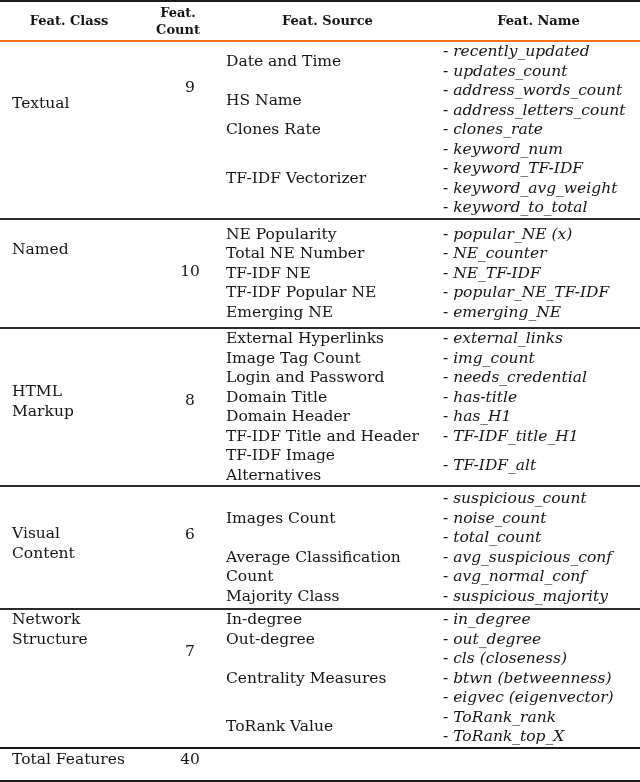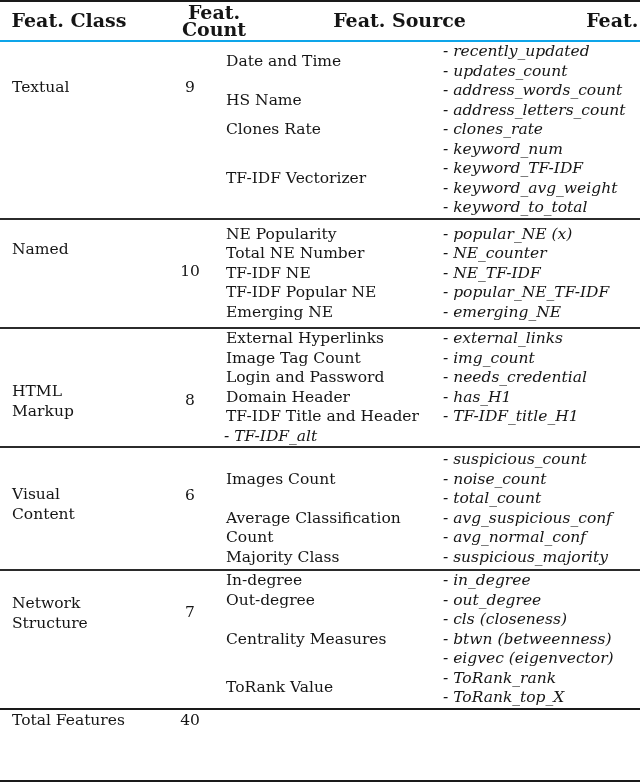--- a/index.html
+++ b/index.html
@@ -14,46 +14,45 @@
     font-size: 15.5px;
     line-height: 19.5px;
     background: #ffffff;
     overflow: hidden;
   }
   .thead {
     display: grid;
     grid-template-columns: 138px 80px 219px 203px;
     height: 38px;
     align-items: center;
-    border-bottom: 2px solid #0ea5e9;
+    border-bottom: 2px solid #f97316;
     font-weight: bold;
-    font-size: 19px;
+    font-size: 13px;
     text-align: center;
-    gap: 36px;
   }
   .thead .h-count { line-height: 17px; }
   .section {
     display: grid;
     grid-template-columns: 138px 80px 422px;
     align-items: start;
   }
   .section + .section { border-top: 2px solid #2b2b2b; }
   .tline { white-space: nowrap; }
   .cell-class { padding-left: 12px; box-sizing: border-box; }
   .cell-count { text-align: center; padding-left: 24px; box-sizing: border-box; }
   
-  .section[data-idx="0"] .cell-class { padding-top: 36px; }
+  .section[data-idx="0"] .cell-class { padding-top: 52px; }
   .section[data-idx="0"] .cell-count { padding-top: 36px; }
   .section[data-idx="1"] .cell-class { padding-top: 20px; }
   .section[data-idx="1"] .cell-count { padding-top: 42px; }
   .section[data-idx="2"] .cell-class { padding-top: 53px; }
   .section[data-idx="2"] .cell-count { padding-top: 62px; }
   .section[data-idx="3"] .cell-class { padding-top: 37px; }
   .section[data-idx="3"] .cell-count { padding-top: 38px; }
-  .section[data-idx="4"] .cell-class { padding-top: 23px; }
+  .section[data-idx="4"] .cell-class { }
   .section[data-idx="4"] .cell-count { padding-top: 32px; }
   .section[data-idx="1"] .cell-groups { padding: 5px 0; }
   .section[data-idx="3"] .cell-groups { padding: 2px 0; }
   .group { display: flex; align-items: center; }
   .src   { flex: 0 0 219px; box-sizing: border-box; padding-left: 8px; }
   .names { flex: 0 0 203px; box-sizing: border-box; padding-left: 6px; font-style: italic; }
   .tfoot {
     display: grid;
     grid-template-columns: 138px 80px auto;
     height: 23px;
@@ -204,35 +203,47 @@
           <div class="group">
             <div class="src">
               <div class="tline">Login and Password</div>
             </div>
             <div class="names">
               <div class="tline">- needs_credential</div>
             </div>
           </div>
           <div class="group">
             <div class="src">
+              <div class="tline">Domain Title</div>
+            </div>
+            <div class="names">
+              <div class="tline">- has-title</div>
+            </div>
+          </div>
+          <div class="group">
+            <div class="src">
               <div class="tline">Domain Header</div>
             </div>
             <div class="names">
               <div class="tline">- has_H1</div>
             </div>
           </div>
           <div class="group">
             <div class="src">
               <div class="tline">TF-IDF Title and Header</div>
             </div>
             <div class="names">
               <div class="tline">- TF-IDF_title_H1</div>
             </div>
           </div>
           <div class="group">
+            <div class="src">
+              <div class="tline">TF-IDF Image</div>
+              <div class="tline">Alternatives</div>
+            </div>
             <div class="names">
               <div class="tline">- TF-IDF_alt</div>
             </div>
           </div>
         </div>
       </div>
       <div class="section" data-idx="3">
         <div class="cell cell-class">
           <div class="tline">Visual</div>
           <div class="tline">Content</div>

